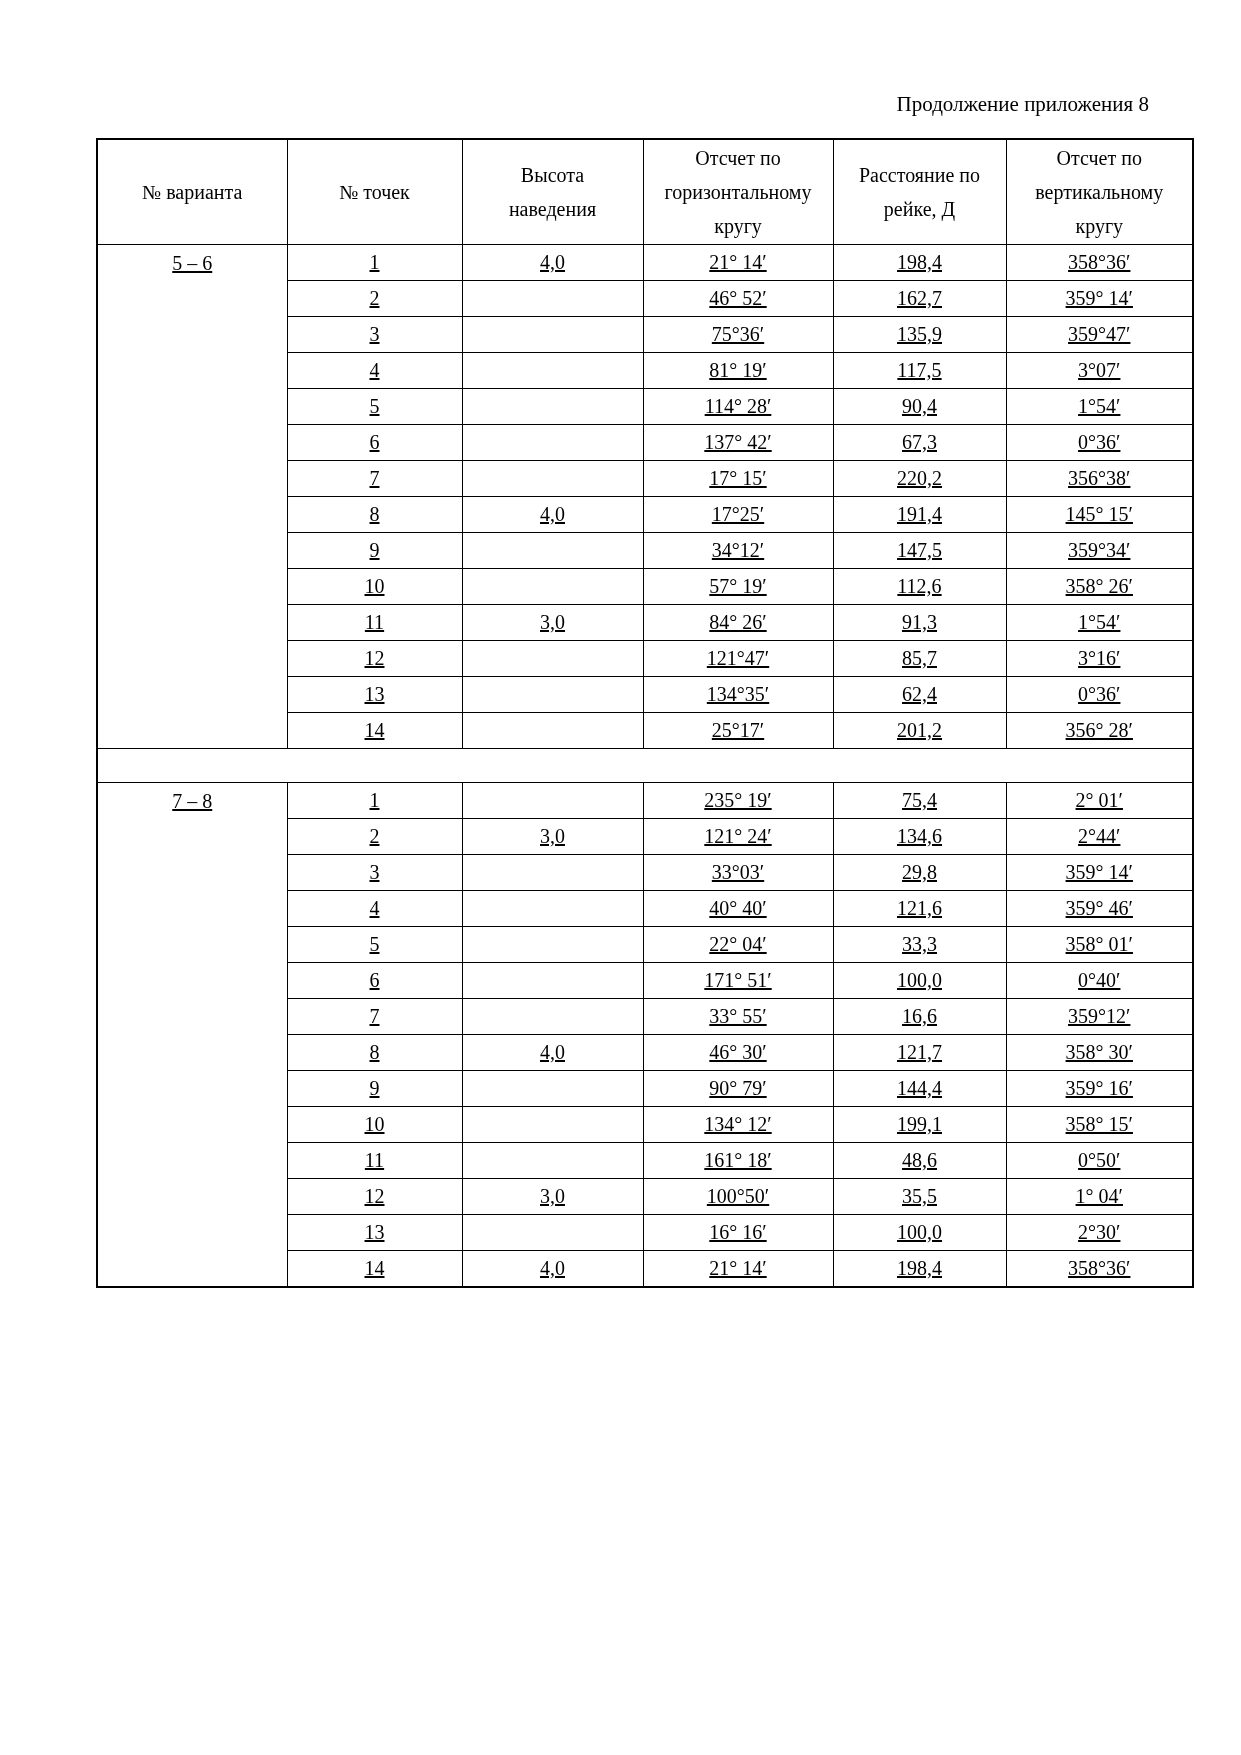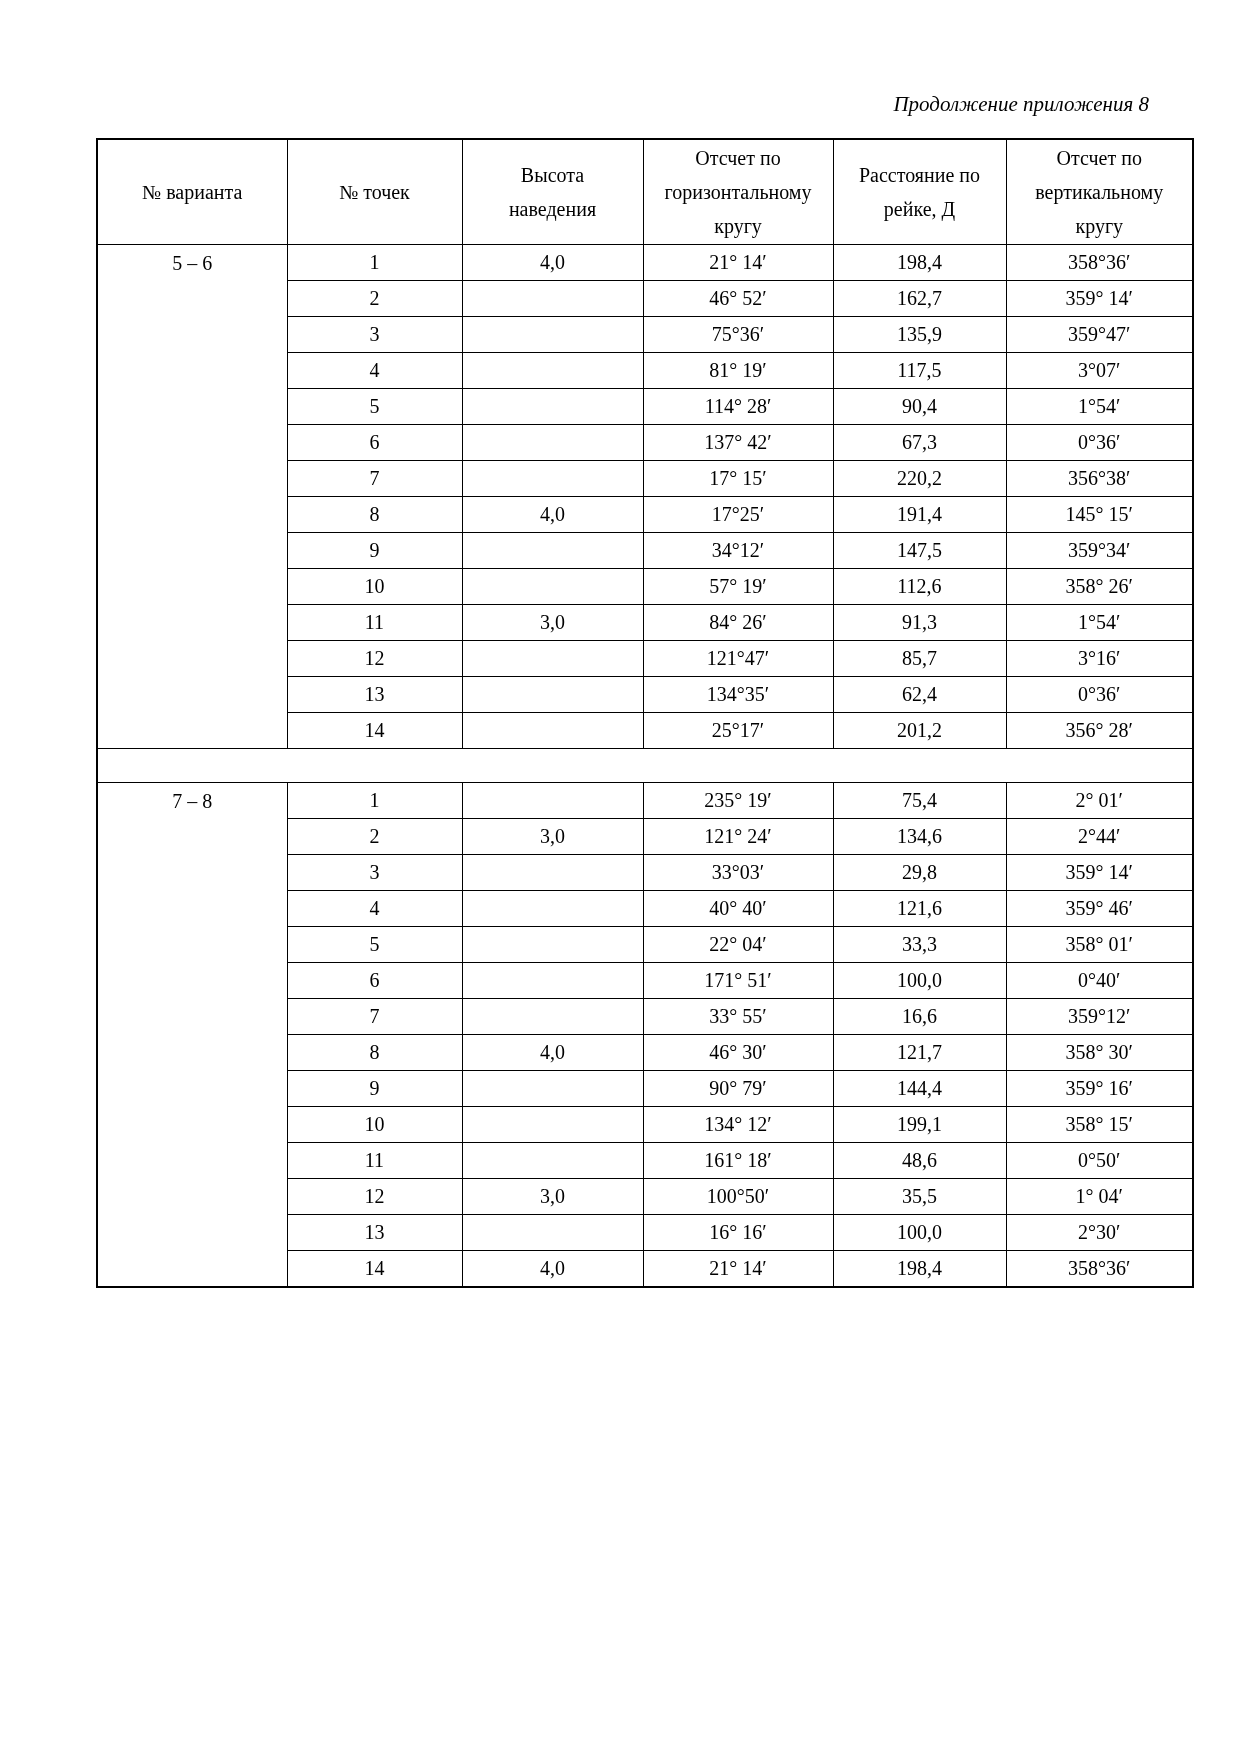--- a/index.html
+++ b/index.html
@@ -11,21 +11,20 @@
     font-family: "Liberation Serif", "DejaVu Serif", serif;
     color: #000000;
   }
   .page { position: absolute; inset: 0; }
   .page-title {
     position: absolute;
     top: 92px;
     right: 92px;
     font-size: 21px;
     white-space: nowrap;
-    font-style: italic;
   }
   .table-wrap {
     position: absolute;
     top: 138px;
     left: 96px;
   }
   table.readings {
     border-collapse: collapse;
     table-layout: fixed;
     width: 1096px;
@@ -38,21 +37,21 @@
     vertical-align: middle;
     padding: 0;
     font-size: 20px;
     font-weight: normal;
   }
   thead th {
     height: 104px;
     line-height: 34px;
     white-space: pre-line;
   }
-  tbody tr.data-row { height: 36px; }
+  tbody tr.data-row { height: 36px; text-decoration: underline; }
   tbody td.variant-cell {
     vertical-align: top;
     line-height: 37px;
   }
   tbody tr.gap-row { height: 34px; }
 </style>
 </head>
 <body>
 
 <div class="page">

